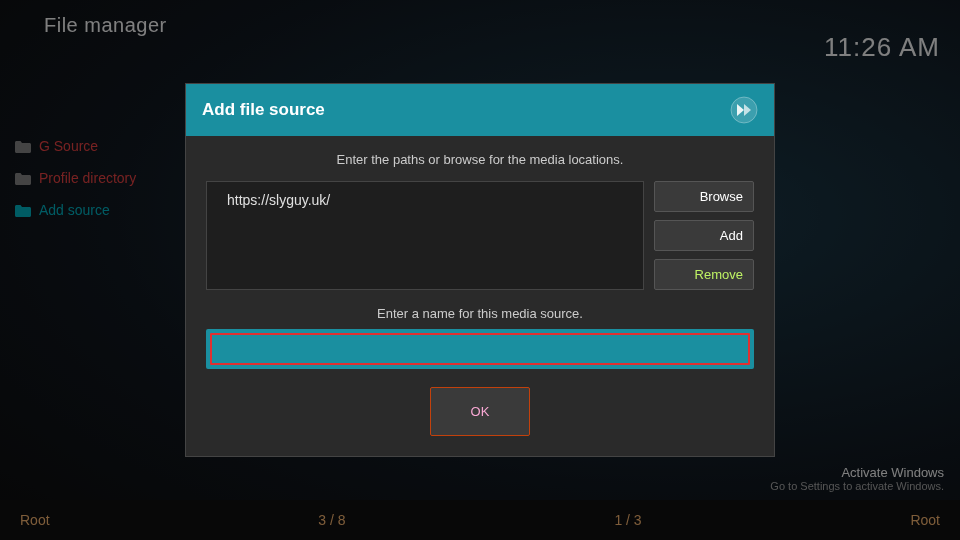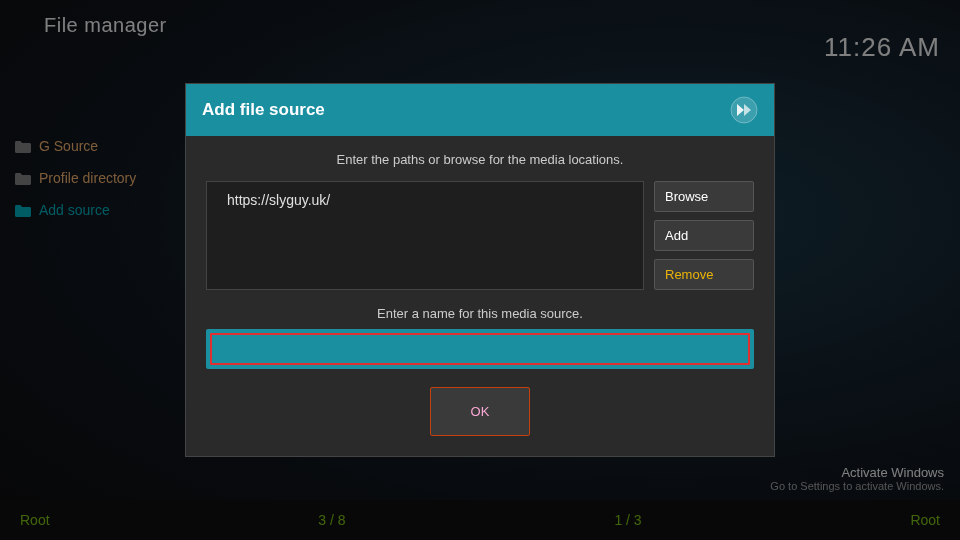--- a/index.html
+++ b/index.html
@@ -56,21 +56,21 @@
       width: 170px;
       bottom: 40px;
       padding: 80px 0 0 0;
       z-index: 5;
     }
 
     .sidebar-item {
       display: flex;
       align-items: center;
       padding: 8px 15px;
-      color: #fdba74;
+      color: #ef4444;
       font-size: 14px;
       cursor: pointer;
     }
 
     .sidebar-item.active {
       color: #00b8c8;
     }
 
     
     .bottombar {
@@ -79,21 +79,21 @@
       height: 40px;
       background: #111;
       display: flex;
       align-items: center;
       justify-content: space-between;
       padding: 0 20px;
       z-index: 10;
     }
 
     .bottombar-item {
-      color: #84cc16;
+      color: #fdba74;
       font-size: 14px;
     }
 
     
     .modal-overlay {
       position: absolute;
       inset: 0;
       background: rgba(0,0,0,0.5);
       z-index: 20;
       display: flex;
@@ -172,26 +172,26 @@
       width: 100px;
     }
 
     .btn {
       background: #3a3a3a;
       border: 1px solid #555;
       color: #ffffff;
       font-size: 13px;
       padding: 7px 10px;
       cursor: pointer;
-      text-align: left;
+      text-align: right;
       border-radius: 2px;
     }
 
     .btn.disabled {
-      color: #eab308;
+      color: #bef264;
       cursor: default;
     }
 
     .name-section {
       margin-bottom: 14px;
     }
 
     .name-label {
       color: #cccccc;
       font-size: 13px;

